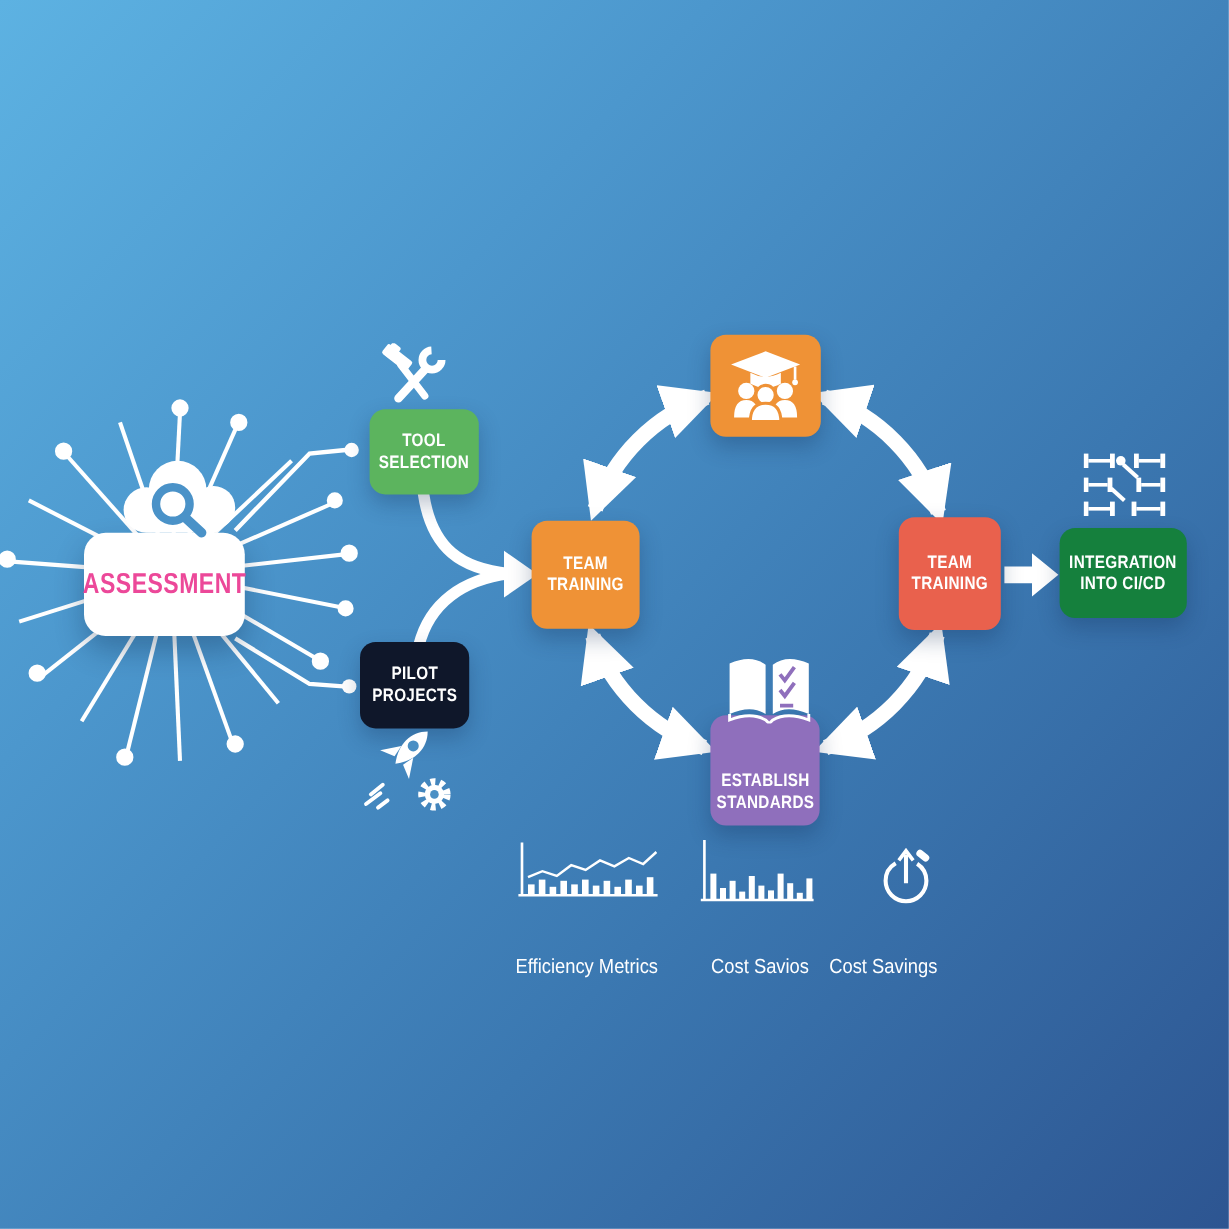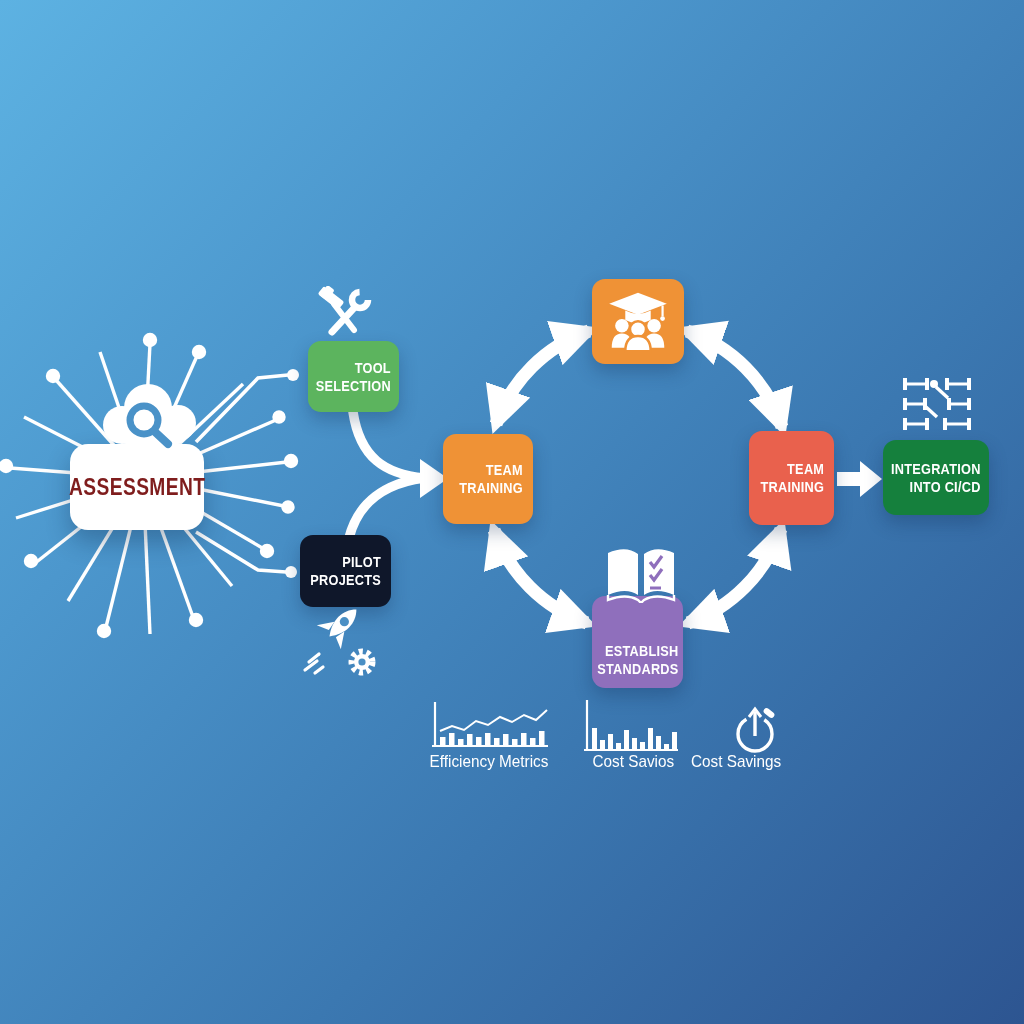--- a/index.html
+++ b/index.html
@@ -5,35 +5,35 @@
   html,body{margin:0;padding:0;}
   body{
     width:1024px;height:1024px;overflow:hidden;
     font-family:"Liberation Sans", sans-serif;
     background:linear-gradient(133deg,#5db2e2 0%,#4c97cd 30%,#3b78b1 64%,#2d5591 100%);
   }
   .stage{position:relative;width:1024px;height:1024px;}
   svg.layer{position:absolute;left:0;top:0;}
   .node{
     position:absolute;border-radius:13px;
-    display:flex;align-items:center;justify-content:center;text-align:right;
+    display:flex;align-items:center;justify-content:center;text-align:center;
     color:#fff;font-weight:bold;
     box-shadow:0 8px 18px rgba(15,40,80,.28);
     z-index:3;
   }
   .node .lbl{display:inline-block;transform:scaleX(.85);line-height:1.2;letter-spacing:.3px;padding:2px 4px;}
   .assessment{
-    background:#fff;color:#7f1d1d;border-radius:18px;
+    background:#fff;color:#ec4899;border-radius:18px;
     box-shadow:0 12px 24px rgba(10,35,70,.30);
   }
   .assessment .lbl{font-size:24px;transform:scaleX(.8);letter-spacing:.5px;}
   .icon{position:absolute;z-index:4;}
   .mlabel{
     position:absolute;width:160px;text-align:center;color:#fff;
-    font-size:17px;font-weight:normal;z-index:3;
+    font-size:17px;font-weight:normal;z-index:3;margin-top:44px;
   }
   .mlabel .lbl{display:inline-block;transform:scaleX(.9);}
 </style>
 </head>
 <body>
 
 <div class="stage">
 
   <svg class="layer" width="1024" height="1024" viewBox="0 0 1024 1024">
     <defs>

